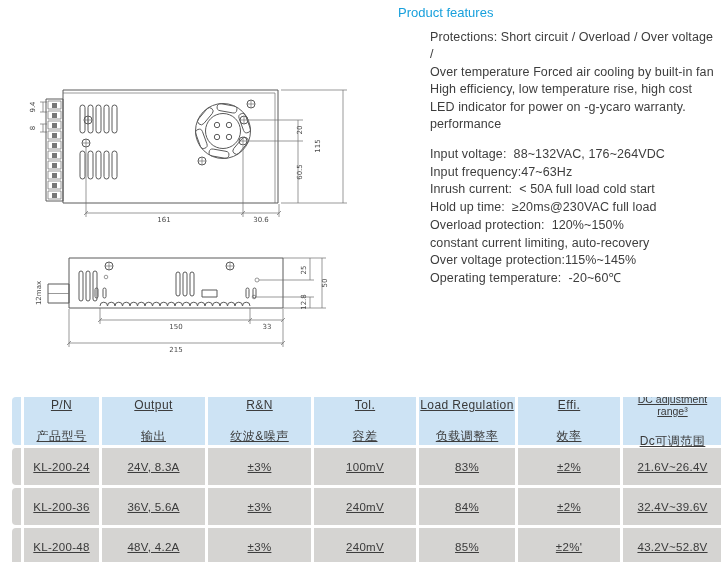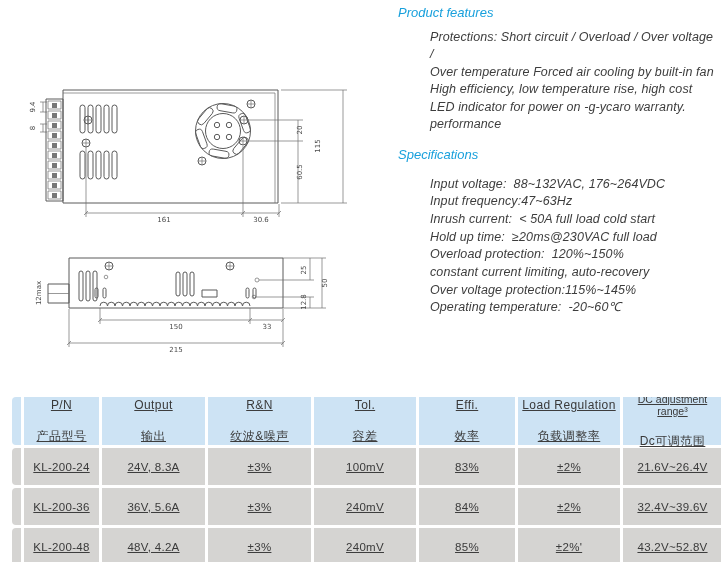--- a/index.html
+++ b/index.html
@@ -6,21 +6,21 @@
   body{
     width:721px;height:562px;
     background:#ffffff;
     font-family:"Liberation Sans",sans-serif;
     position:relative;overflow:hidden;
     color:#3d3d3d;
   }
   .abs{position:absolute;}
 
   
-  .text-block{line-height:17.5px;font-style:italic;}
+  .text-block{line-height:17.5px;}
   .sec-title{color:#18a0dc;font-size:13px;font-weight:500;margin:0 0 7px 0;}
   .body-line{font-size:12.5px;color:#3d3d3d;white-space:pre-wrap;letter-spacing:.1px;margin-left:32px;}
   .features{left:398px;top:4px;width:322px;}
   .specs{left:398px;top:146px;width:322px;}
   .specs .sec-title{margin-bottom:12px;}
   .specs .body-line{line-height:17.7px;}
 
   
   svg.drawing{position:absolute;overflow:visible;}
   svg.drawing *{vector-effect:non-scaling-stroke;}
@@ -226,21 +226,20 @@
 <div class="abs features text-block">
   <div class="sec-title">Product features</div>
   <div class="body-line">Protections: Short circuit / Overload / Over voltage /</div>
   <div class="body-line">Over temperature Forced air cooling by built-in fan</div>
   <div class="body-line">High efficiency, low temperature rise, high cost</div>
   <div class="body-line">LED indicator for power on -g-ycaro warranty.</div>
   <div class="body-line">performance</div>
 </div>
 
 <div class="abs specs text-block">
-  <div class="sec-title">Specifications</div>
   <div class="body-line">Input voltage:  88~132VAC, 176~264VDC</div>
   <div class="body-line">Input frequency:47~63Hz</div>
   <div class="body-line">Inrush current:  &lt; 50A full load cold start</div>
   <div class="body-line">Hold up time:  ≥20ms@230VAC full load</div>
   <div class="body-line">Overload protection:  120%~150%</div>
   <div class="body-line">constant current limiting, auto-recovery</div>
   <div class="body-line">Over voltage protection:115%~145%</div>
   <div class="body-line">Operating temperature:  -20~60℃</div>
 </div>
 
@@ -257,26 +256,26 @@
   </div>
   <div class="cell hd">
     <span class="en">R&amp;N</span>
     <span class="zh">纹波&amp;噪声</span>
   </div>
   <div class="cell hd">
     <span class="en">Tol.</span>
     <span class="zh">容差</span>
   </div>
   <div class="cell hd">
+    <span class="en">Load Regulation</span>
+    <span class="zh">负载调整率</span>
+  </div>
+  <div class="cell hd">
     <span class="en">Effi.</span>
     <span class="zh">效率</span>
-  </div>
-  <div class="cell hd">
-    <span class="en">Load Regulation</span>
-    <span class="zh">负载调整率</span>
   </div>
   <div class="cell hd compact">
     <span class="en">DC adjustment range³</span>
     <span class="zh">Dc可调范围</span>
   </div>
   <div class="cell strip h strip-r"></div>
 
   <div class="cell strip strip-l"></div>
   <div class="cell dc">KL-200-24</div>
   <div class="cell dc">24V, 8.3A</div>

